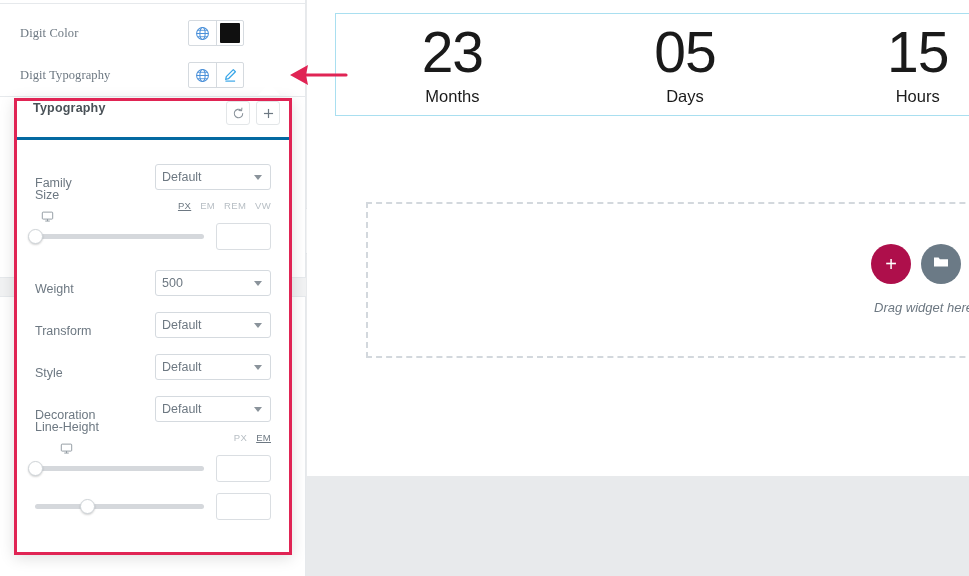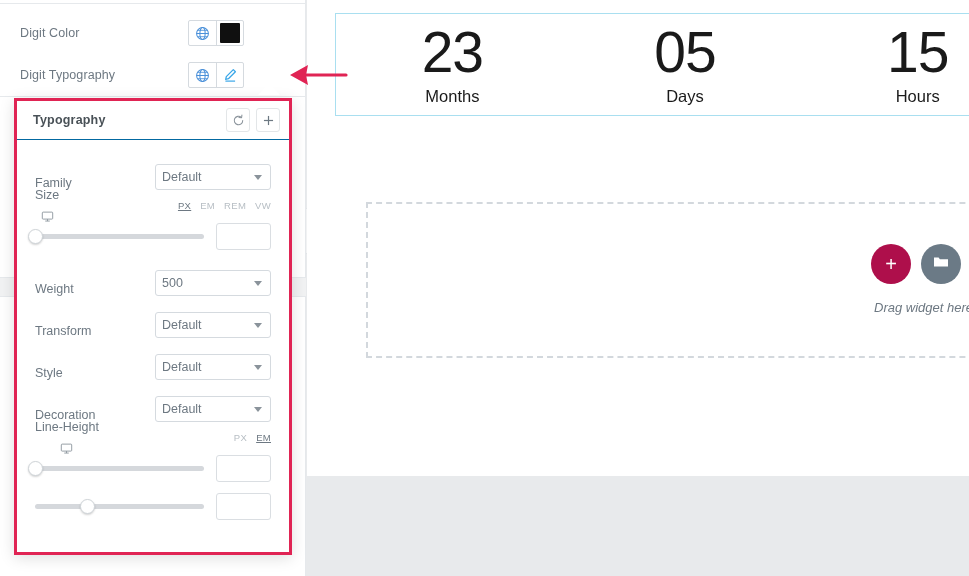--- a/index.html
+++ b/index.html
@@ -23,21 +23,21 @@
     background: #ffffff;
     border-right: 1px solid #e6e9ec;
   }
   .panel-top-rule {
     position: absolute; left: 0; top: 3px; width: 306px; height: 1px;
     background: #e6e9ec;
   }
   .ctrl-row {
     position: absolute;
     left: 0; width: 262px; height: 42px;
-    display: flex; align-items: center;
+    display: flex; align-items: center; font-family: Liberation Serif, serif;
   }
   .ctrl-label {
     position: absolute;
     left: 20px;
     font-size: 12.5px;
     color: #6d7882;
     letter-spacing: .1px;
     white-space: nowrap;
   }
   .ctrl-actions {
@@ -94,22 +94,22 @@
     position: absolute;
     left: 258px; top: 84px;
     width: 0; height: 0;
     border-left: 11px solid transparent;
     border-right: 11px solid transparent;
     border-bottom: 11px solid #ffffff;
     z-index: 21;
   }
   .pop-head {
     height: 39px;
-    border-bottom: 1px solid #0369a1;
-    display: flex; align-items: center; justify-content: space-between;
+    border-bottom: 3px solid #0369a1;
+    display: flex; align-items: flex-start; justify-content: space-between;
     padding: 0 9px 0 16px;
   }
   .pop-title {
     font-size: 12.5px; font-weight: bold; color: #495157; letter-spacing: .2px;
   }
   .pop-head-btns { display: flex; gap: 6px; }
   .pop-head-btn {
     width: 24px; height: 24px;
     border: 1px solid #e3e6e8; border-radius: 3px;
     background: #fff;

